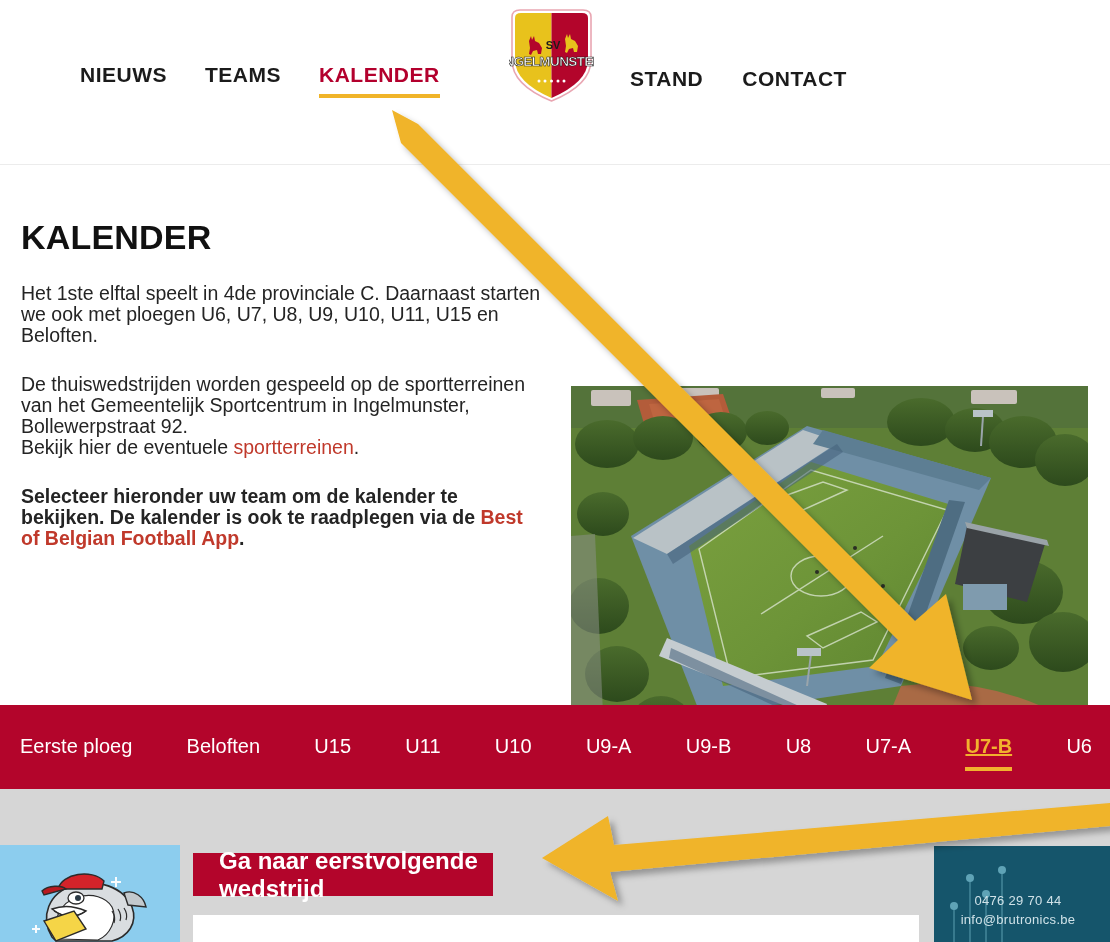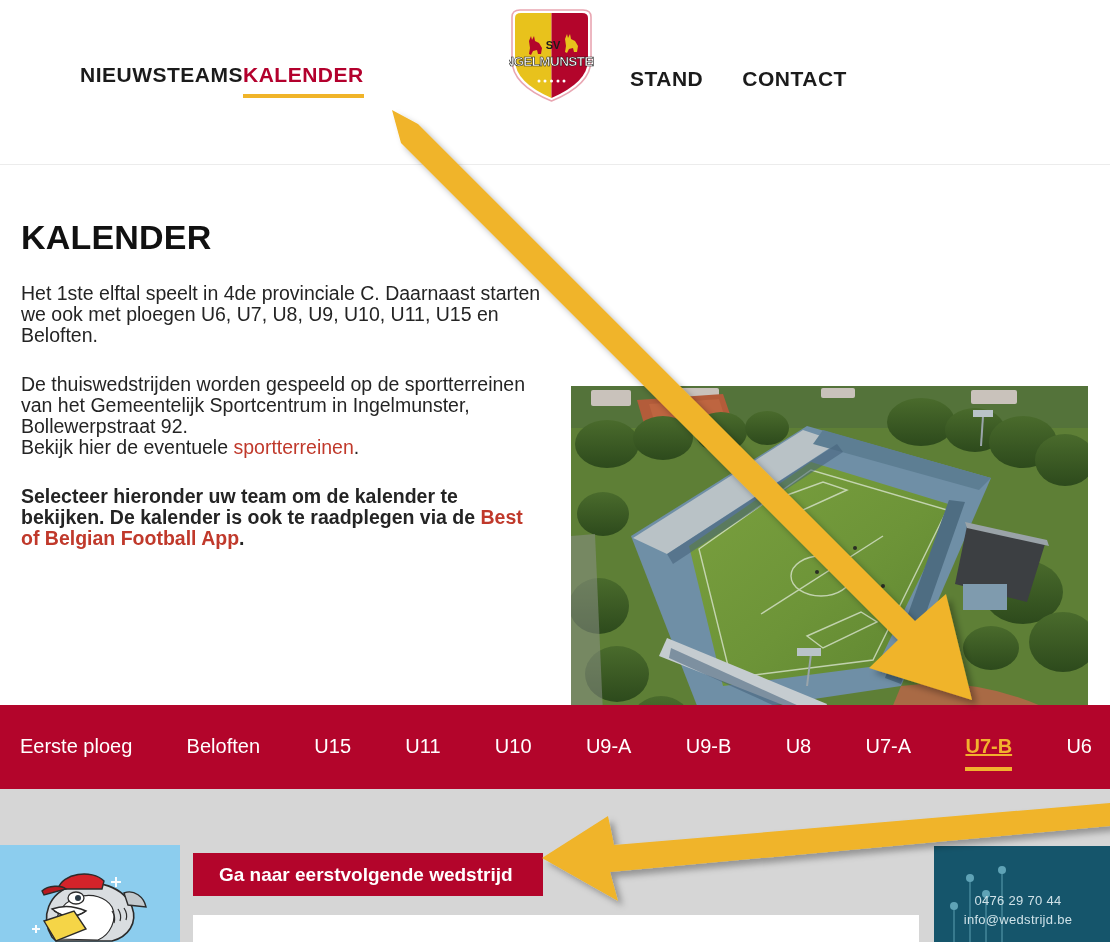--- a/index.html
+++ b/index.html
@@ -31,20 +31,21 @@
     background: #ffffff;
     border-bottom: 1px solid #ececec;
     box-sizing: border-box;
   }
   .nav-left {
     position: absolute;
     left: 80px;
     top: 62px;
     display: flex;
     align-items: flex-start;
+    gap: 38px;
   }
   .nav-right {
     position: absolute;
     left: 630px;
     top: 66px;
     display: flex;
     align-items: center;
     gap: 39px;
   }
   .nav-item {
@@ -181,25 +182,25 @@
     top: 789px;
     left: 0;
     width: 1110px;
     height: 153px;
     background: #d6d6d6;
   }
   .cta-button {
     position: absolute;
     left: 193px;
     top: 64px;
-    width: 350px;
+    width: 300px;
     height: 43px;
     background: #b3052b;
     color: #ffffff;
-    font-size: 19px;
+    font-size: 24px;
     font-weight: bold;
     border: none;
     display: flex;
     align-items: center;
     padding-left: 26px;
     box-sizing: border-box;
     cursor: pointer;
     font-family: "Liberation Sans", sans-serif;
     text-align: left;
   }
@@ -487,21 +488,21 @@
       </g>
       <g fill="#5fa3b6">
         <circle cx="36" cy="32" r="4"></circle>
         <circle cx="52" cy="48" r="4"></circle>
         <circle cx="68" cy="24" r="4"></circle>
         <circle cx="20" cy="60" r="4"></circle>
       </g>
     </svg>
     <div class="ad-right-text">
       <div>0476 29 70 44</div>
-      <div>info@wedstrijd.be</div>
+      <div>info@brutronics.be</div>
     </div>
   </div>
 
   <div class="arrow-layer">
     <svg width="1110" height="942" viewBox="0 0 1110 942" xmlns="http://www.w3.org/2000/svg">
       <defs>
         <filter id="arrowShadow" x="-20%" y="-20%" width="150%" height="150%">
           <feDropShadow dx="5" dy="5" stdDeviation="3" flood-color="#000000" flood-opacity="0.30"></feDropShadow>
         </filter>
       </defs>

